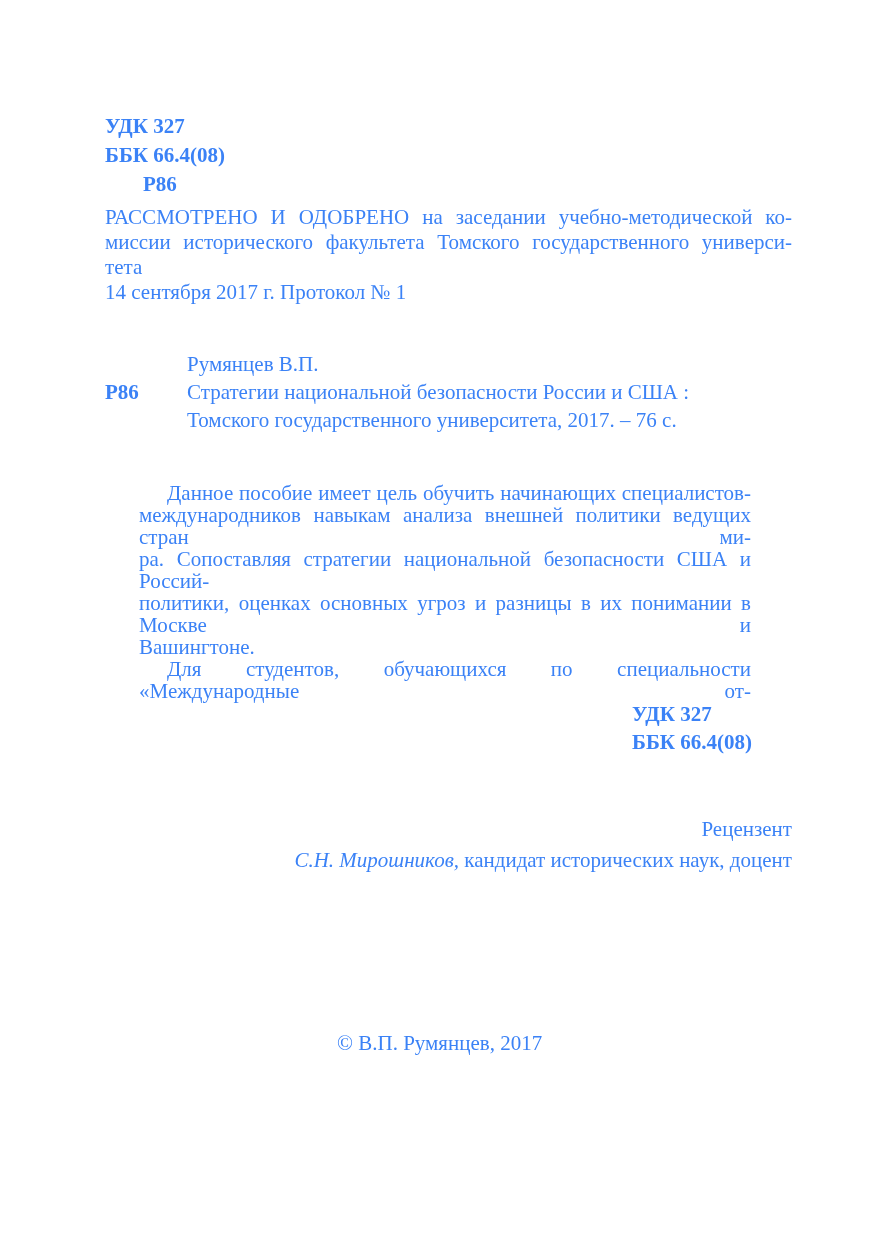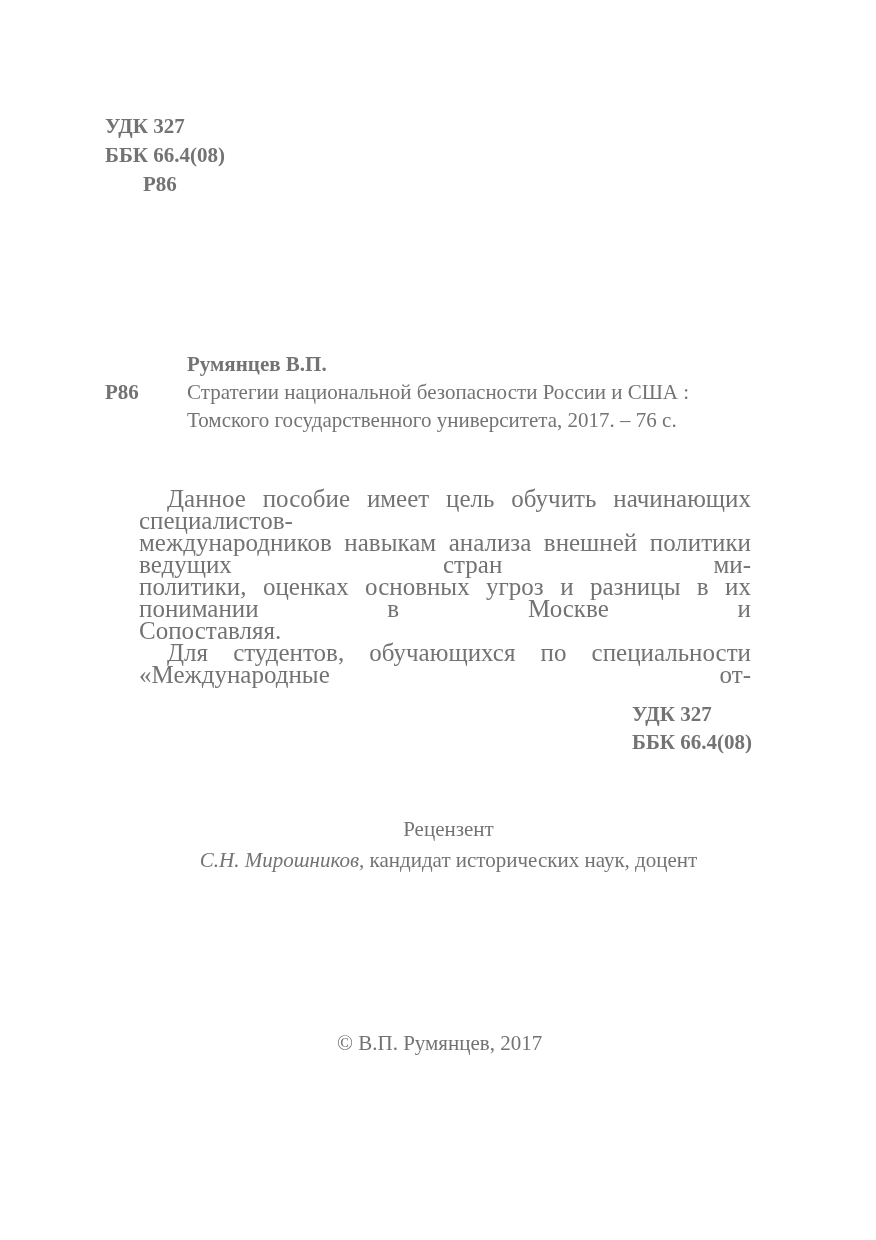--- a/index.html
+++ b/index.html
@@ -5,21 +5,21 @@
   html, body {
     margin: 0;
     padding: 0;
     background: #ffffff;
   }
   .page {
     position: relative;
     width: 876px;
     height: 1240px;
     background: #ffffff;
-    color: #737373;
+    color: #3b82f6;
     font-family: "Liberation Serif", "DejaVu Serif", serif;
     overflow: hidden;
   }
   .abs { position: absolute; }
 
   
   .class-block {
     left: 105px;
     top: 112px;
     font-size: 21px;
@@ -47,30 +47,29 @@
     white-space: nowrap;
   }
   .entry-body {
     left: 187px;
     top: 350px;
     width: 580px;
     font-size: 21px;
     line-height: 28px;
     white-space: nowrap;
   }
-  .entry-body .entry-author { font-weight: bold; }
+  .entry-body .entry-author { font-weight: normal; }
 
   
   .annotation {
     left: 139px;
     top: 482px;
     width: 612px;
-    font-size: 25px;
+    font-size: 21px;
     line-height: 22px;
-    margin-top: 6px;
   }
   .indent { text-indent: 28px; }
 
   
   .jline {
     text-align: justify;
     text-align-last: justify;
   }
   .line { text-align: left; }
 
@@ -84,21 +83,21 @@
     white-space: nowrap;
   }
 
   
   .reviewer {
     left: 105px;
     top: 814px;
     width: 687px;
     font-size: 21px;
     line-height: 31px;
-    text-align: center;
+    text-align: right;
   }
   .reviewer .name-italic { font-style: italic; }
 
   
   .copyright {
     left: 337px;
     top: 1032px;
     font-size: 21px;
     line-height: 23px;
     white-space: nowrap;
@@ -109,34 +108,41 @@
 <body>
 
 <div class="page">
 
   <div class="abs class-block">
     <div>УДК 327</div>
     <div>ББК 66.4(08)</div>
     <div class="author-sign">Р86</div>
   </div>
 
+  <div class="abs approval">
+    <div class="jline">РАССМОТРЕНО И ОДОБРЕНО на заседании учебно-методической ко-</div>
+    <div class="jline">миссии исторического факультета Томского государственного универси-</div>
+    <div class="line">тета</div>
+    <div class="line">14 сентября 2017 г. Протокол № 1</div>
+  </div>
 
   <div class="abs entry-code">Р86</div>
   <div class="abs entry-body">
     <div class="entry-author">Румянцев В.П.</div>
     <div class="line">Стратегии национальной безопасности России и США :</div>
     <div class="line">Томского государственного университета, 2017. – 76 с.</div>
   </div>
 
   <div class="abs annotation">
     <div>
       <div class="jline indent">Данное пособие имеет цель обучить начинающих специалистов-</div>
       <div class="jline">международников навыкам анализа внешней политики ведущих стран ми-</div>
+      <div class="jline">ра. Сопоставляя стратегии национальной безопасности США и Россий-</div>
       <div class="jline">политики, оценках основных угроз и разницы в их понимании в Москве и</div>
-      <div class="line">Сопоставляя.</div>
+      <div class="line">Вашингтоне.</div>
     </div>
     <div>
       <div class="jline indent">Для студентов, обучающихся по специальности «Международные от-</div>
     </div>
   </div>
 
   <div class="abs udc-right">
     <div>УДК 327</div>
     <div>ББК 66.4(08)</div>
   </div>

